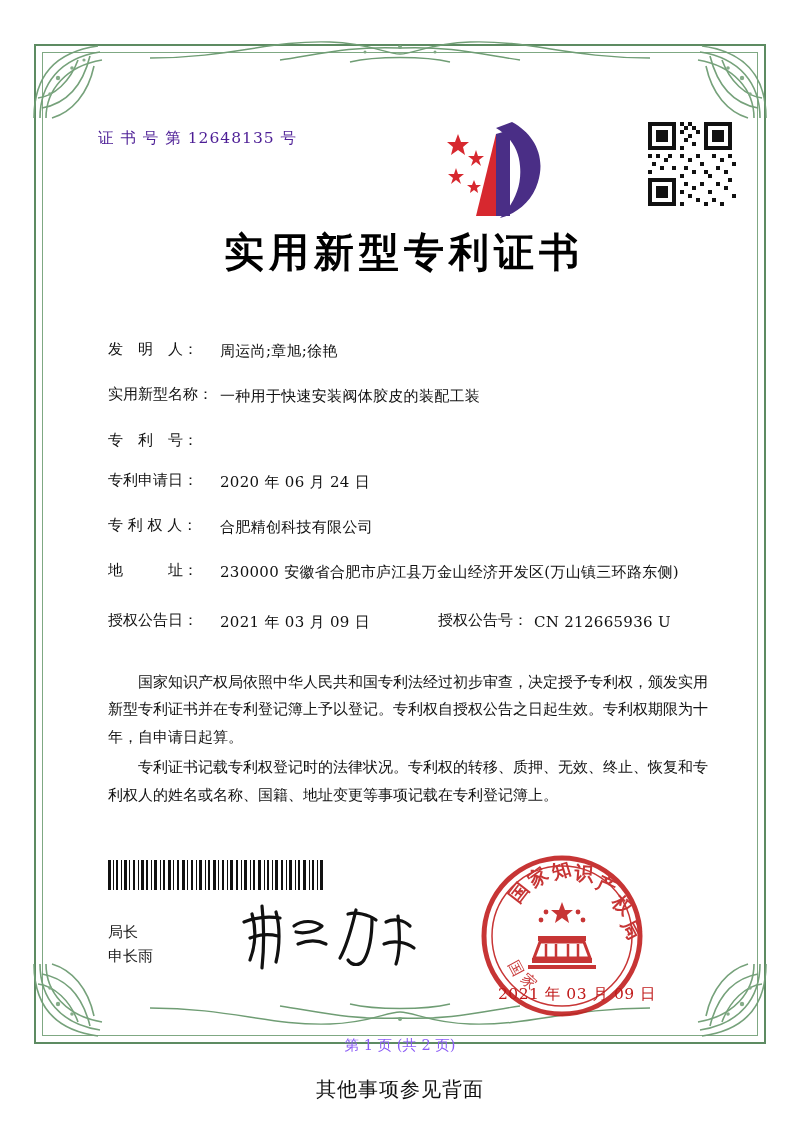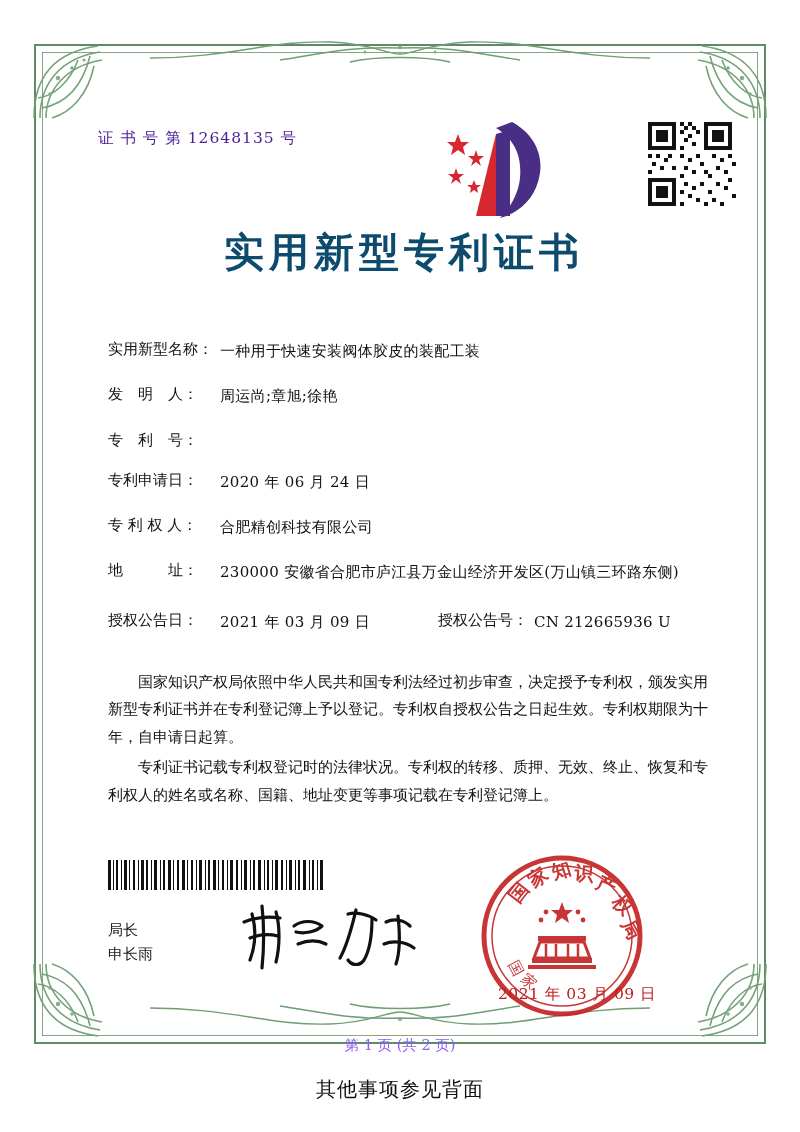--- a/index.html
+++ b/index.html
@@ -80,21 +80,21 @@
     width: 92px; height: 92px;
   }
   .qr svg { display: block; }
 
   .title {
     text-align: center;
     font-size: 40px;
     font-weight: bold;
     letter-spacing: 5px;
     margin-top: 76px;
-    color: #0c4a6e;
+    color: #000000;
     font-family: "DejaVu Serif", serif;
   }
 
   .fields {
     margin-top: 60px;
     margin-left: 24px;
     font-size: 15px;
     line-height: 1.2;
     color: #111;
     font-family: "DejaVu Serif", serif;
@@ -144,21 +144,21 @@
   .barcode {
     position: absolute;
     left: 108px; top: 860px;
     width: 216px; height: 30px;
   }
   .sign-block {
     position: absolute;
     left: 108px; top: 920px;
     font-size: 15px;
     line-height: 1.6;
-    font-family: Liberation Mono, monospace;
+    font-family: Liberation Serif, serif;
   }
   .sign-script {
     position: absolute;
     left: 236px; top: 900px;
     width: 190px; height: 72px;
   }
   .seal {
     position: absolute;
     left: 478px; top: 852px;
     width: 168px; height: 168px;
@@ -377,26 +377,26 @@
           <rect x="42" y="30" width="2" height="2"></rect>
             <rect x="30" y="42" width="2" height="2"></rect>
         </g>
       </svg>
     </div>
 
     <div class="title">实用新型专利证书</div>
 
     <div class="fields">
       <div class="field-row">
+        <span class="f-label">发　明　人：</span>
+        <span class="f-value">周运尚;章旭;徐艳</span>
+      </div>
+      <div class="field-row">
         <span class="f-label">实用新型名称：</span>
         <span class="f-value">一种用于快速安装阀体胶皮的装配工装</span>
-      </div>
-      <div class="field-row">
-        <span class="f-label">发　明　人：</span>
-        <span class="f-value">周运尚;章旭;徐艳</span>
       </div>
       <div class="field-row">
         <span class="f-label">专　利　号：</span>
       </div>
       <div class="field-row">
         <span class="f-label">专利申请日：</span>
         <span class="f-value">2020 年 06 月 24 日</span>
       </div>
       <div class="field-row">
         <span class="f-label">专 利 权 人：</span>

